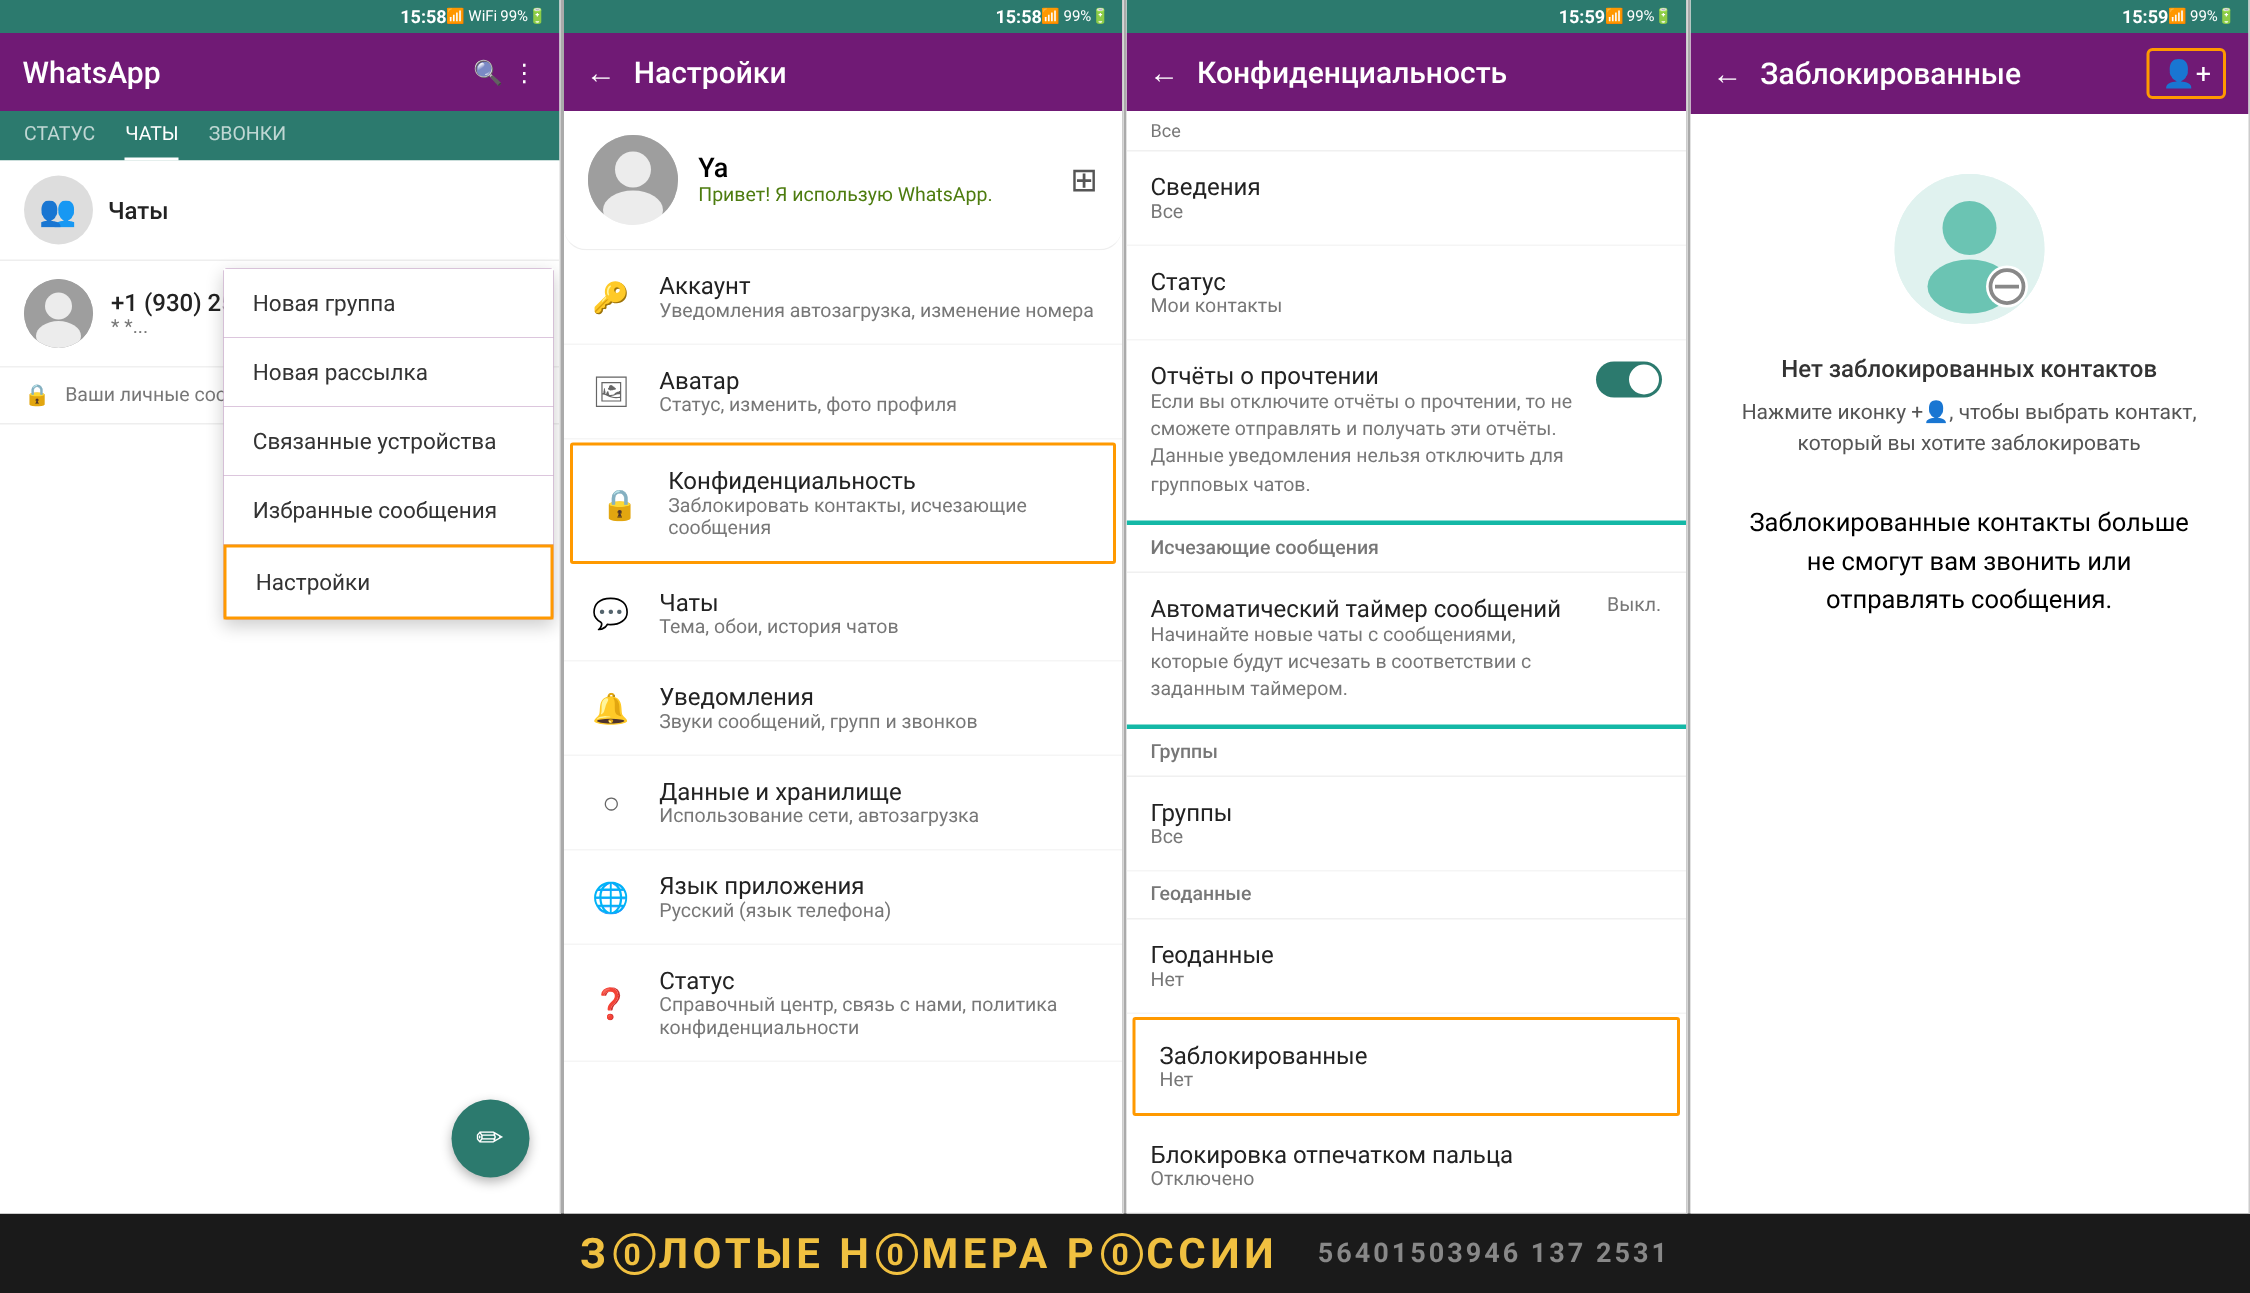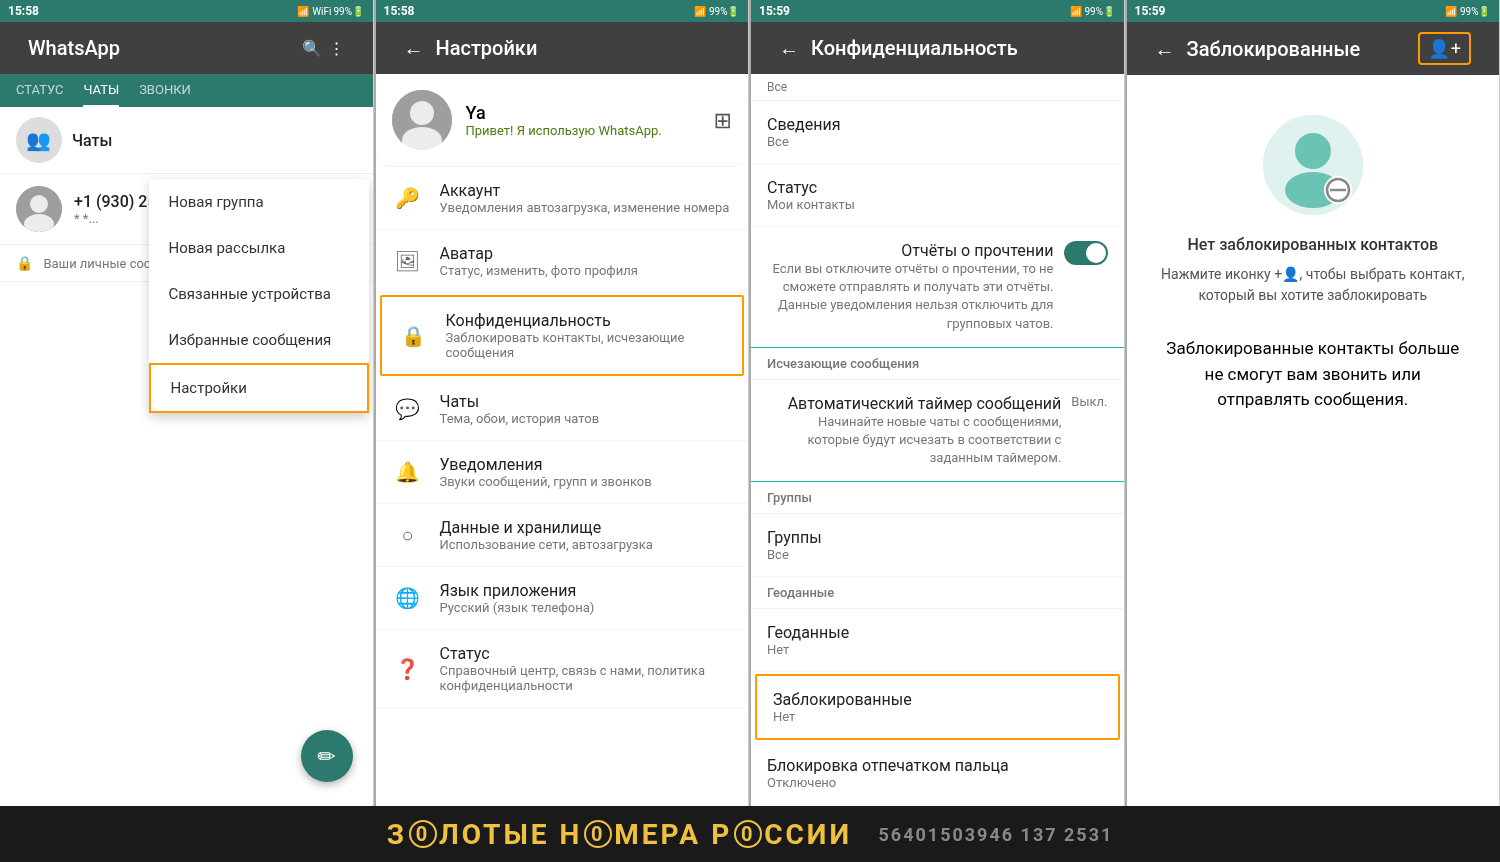--- a/index.html
+++ b/index.html
@@ -29,33 +29,33 @@
       overflow: hidden;
     }
 
     
     .status-bar {
       background: #2c7a6e;
       color: #fff;
       font-size: 11px;
       padding: 4px 8px;
       display: flex;
-      justify-content: space-between;
+      justify-content: flex-end;
       align-items: center;
       min-height: 22px;
     }
 
     .status-bar .time { font-weight: bold; font-size: 12px; }
     .status-bar .icons { display: flex; align-items: center; gap: 2px; font-size: 10px; }
 
     
     .header-bar {
-      background: #404040;
+      background: #701a75;
       color: #fff;
-      padding: 10px 28px;
+      padding: 10px 15px;
       display: flex;
       align-items: center;
       justify-content: space-between;
       min-height: 52px;
     }
 
     .header-bar .title {
       font-size: 20px;
       font-weight: 500;
     }
@@ -229,23 +229,22 @@
       border-radius: 2px;
     }
 
     .privacy-title { font-size: 16px; color: #222; }
     .privacy-value { font-size: 13px; color: #777; }
 
     .privacy-item-row {
       display: flex;
       align-items: flex-start;
       padding: 14px 16px;
-      border-bottom: 1px solid #14b8a6;
+      border-bottom: 3px solid #14b8a6;
       justify-content: space-between;
-      text-align: right;
     }
 
     .toggle-on {
       width: 44px;
       height: 24px;
       border-radius: 12px;
       background: #2c7a6e;
       position: relative;
       flex-shrink: 0;
     }

